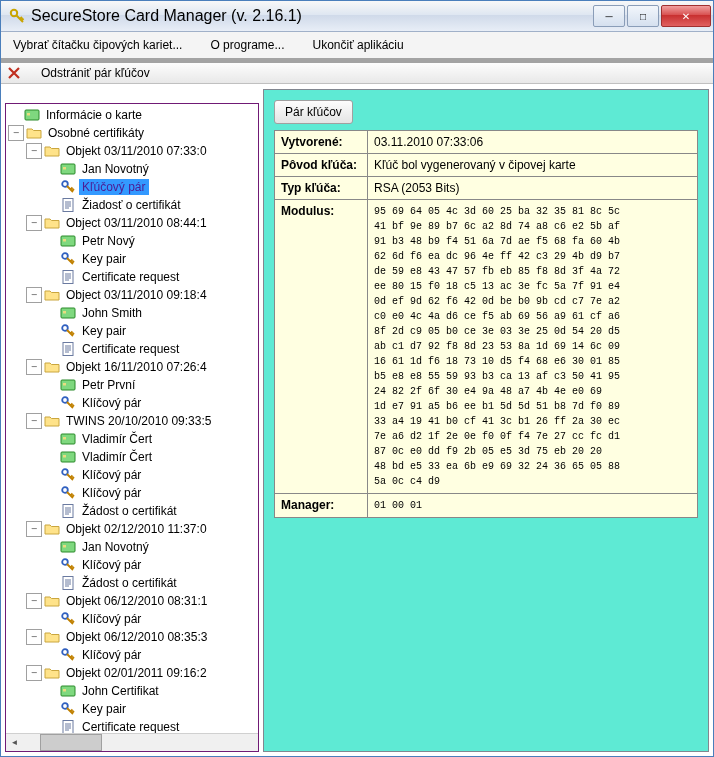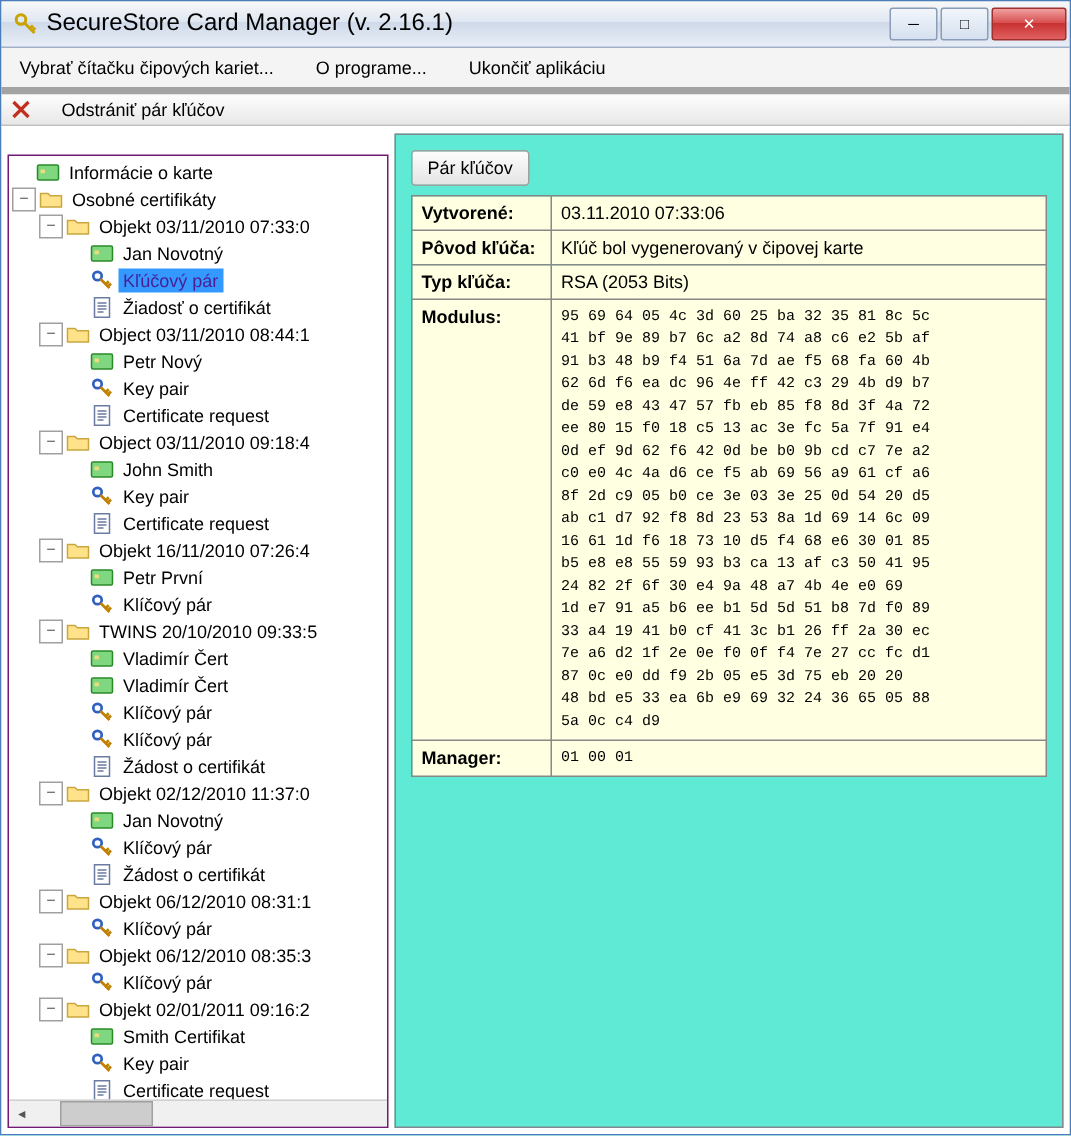--- a/index.html
+++ b/index.html
@@ -437,21 +437,21 @@
           <div class="node">
             <span class="indent"></span>
             <span class="indent"></span>
             <span class="noexp"></span>
             <span class="nicon">
               <svg class="svg" viewBox="0 0 16 16">
                 <rect x="1" y="3" width="14" height="10" rx="1" fill="#7fd87f" stroke="#2a8a2a"></rect>
                 <rect x="3" y="6" width="3" height="2.5" fill="#eadc80"></rect>
               </svg>
             </span>
-            <span class="nlabel">Smith Certifikat</span>
+            <span class="nlabel">John Certifikat</span>
           </div>
           <div class="node">
             <span class="indent"></span>
             <span class="indent"></span>
             <span class="noexp"></span>
             <span class="nicon">
               <svg class="svg" viewBox="0 0 16 16">
                 <circle cx="5" cy="5" r="2.8" fill="none" stroke="#3060c0" stroke-width="1.8"></circle>
                 <path d="M7 7 L13 13 M10.5 10.5 L12.5 8.5 M12 12 L14 10" stroke="#c08000" stroke-width="1.8" fill="none"></path>
               </svg>

